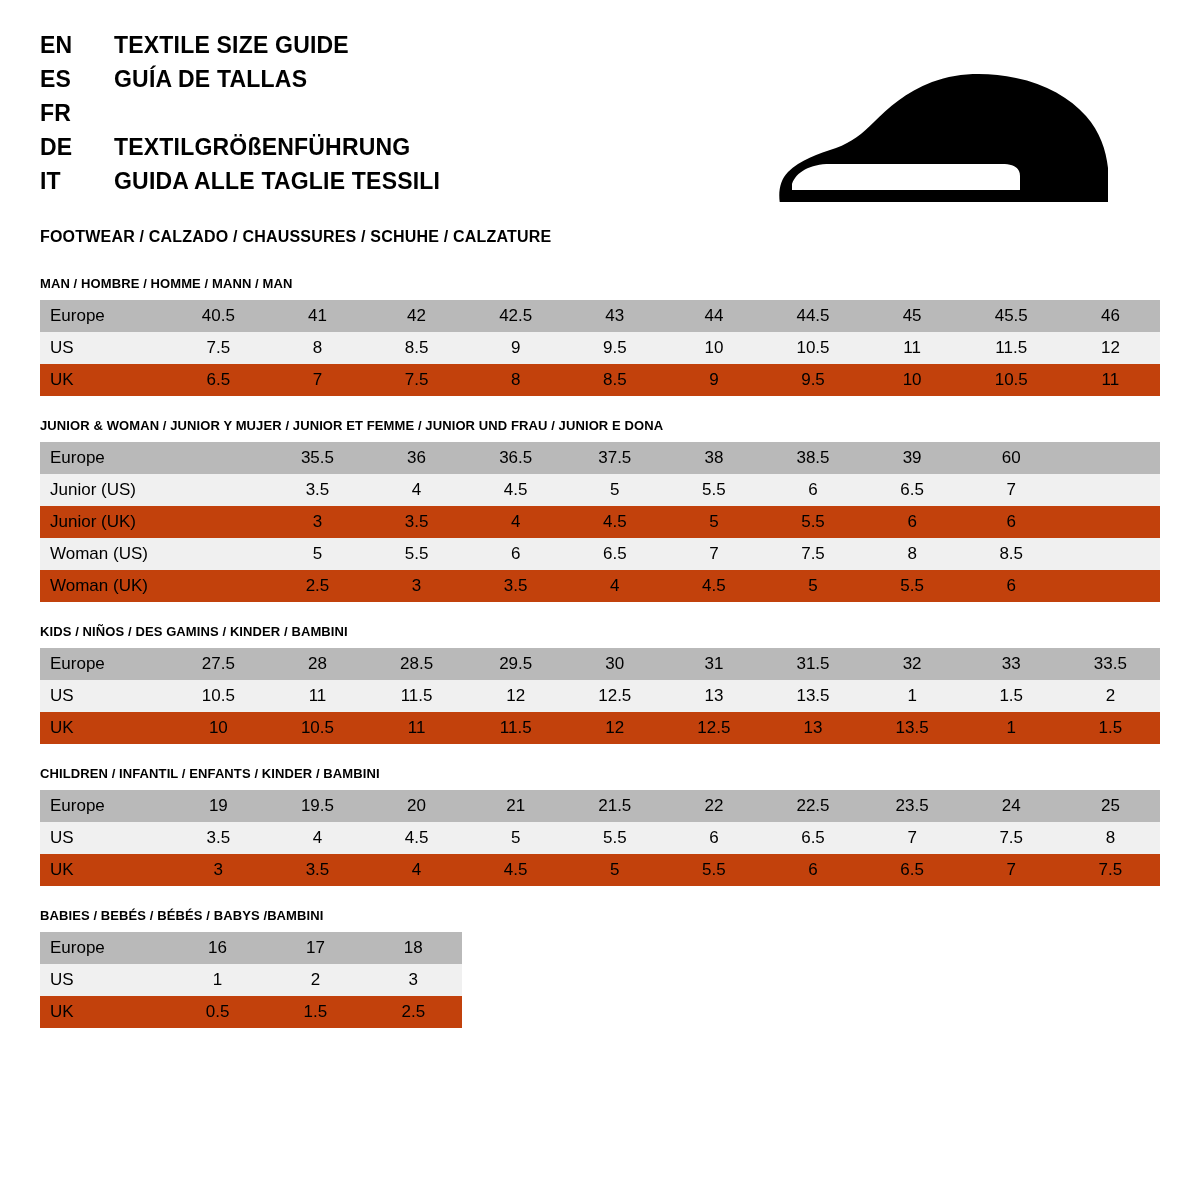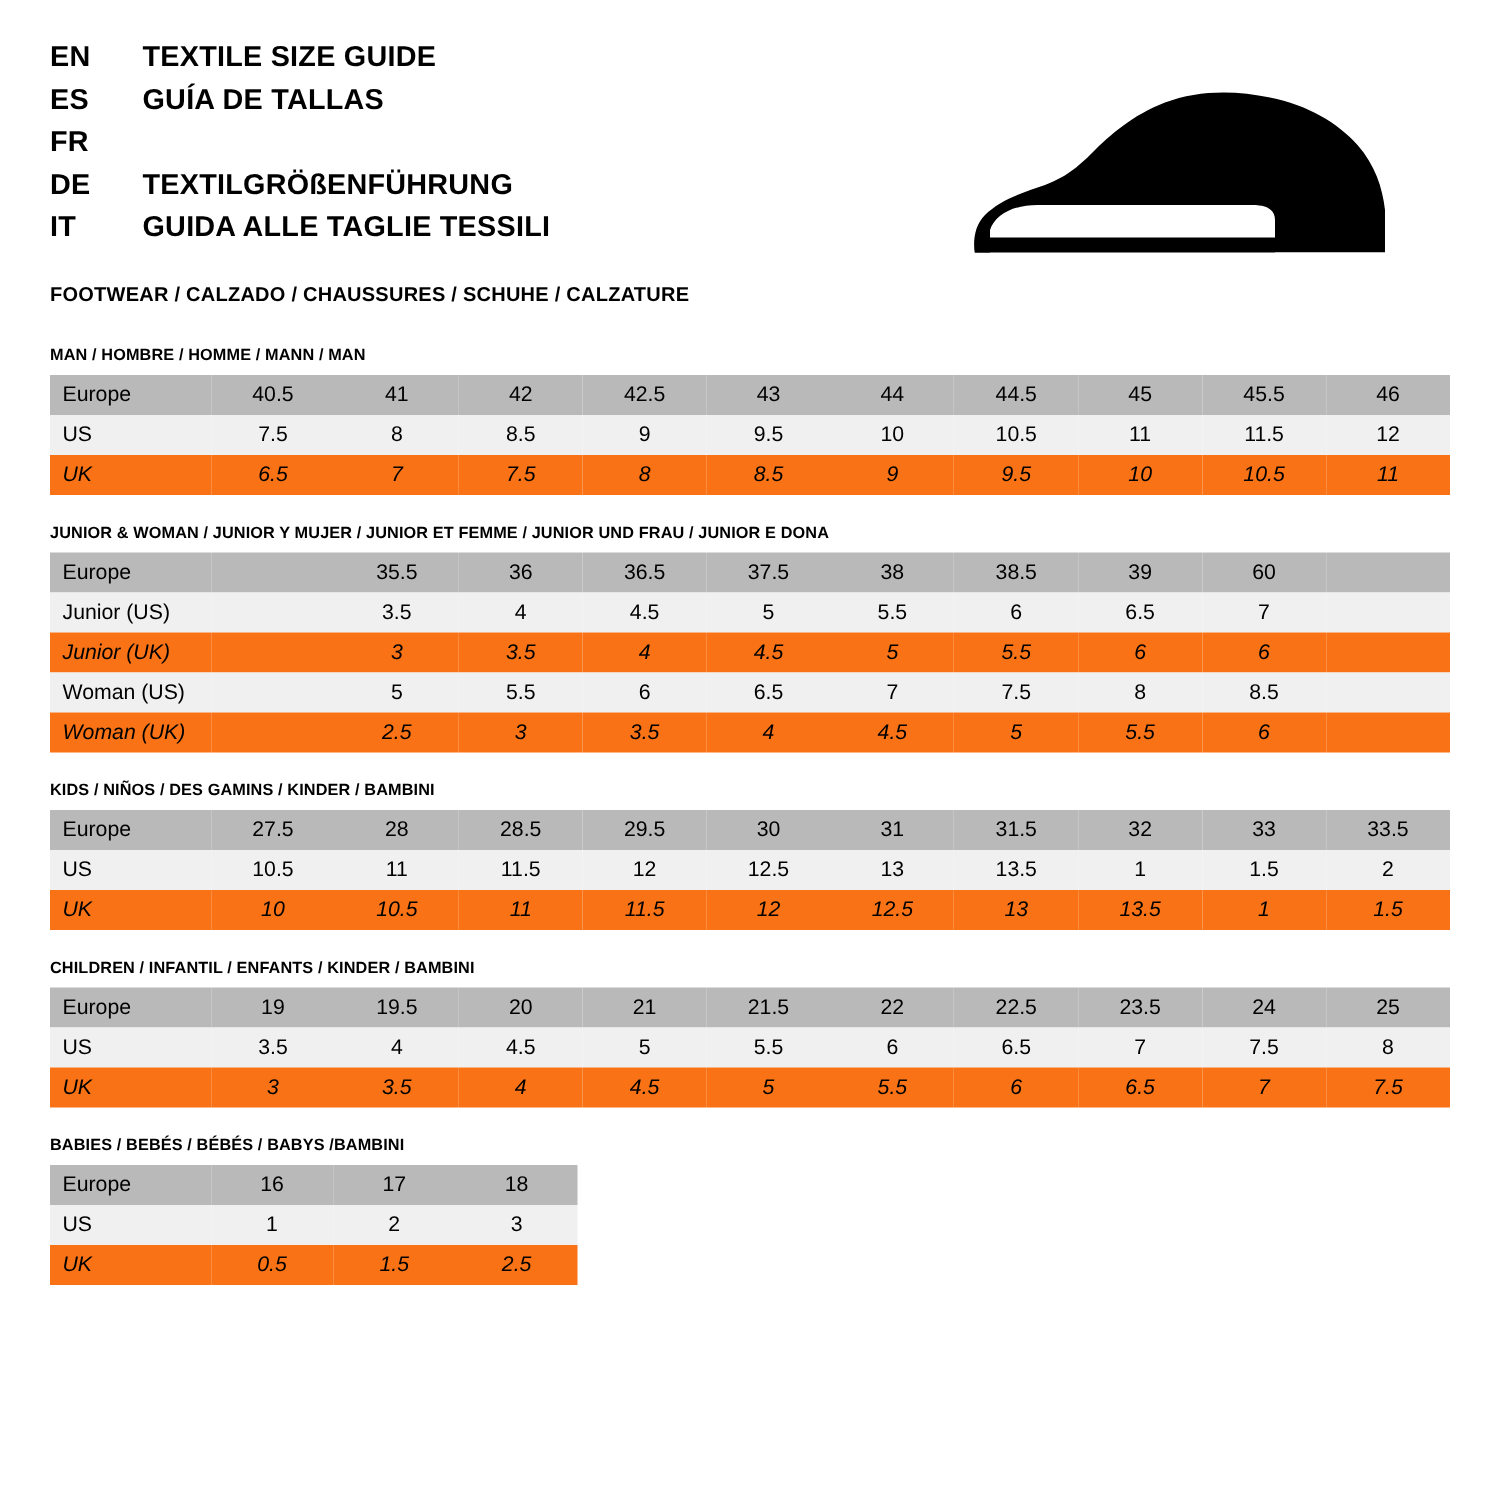--- a/index.html
+++ b/index.html
@@ -93,22 +93,21 @@
     text-align: left;
     padding-left: 10px;
   }
   tr.head td {
     background: #b9b9b9;
   }
   tr.odd td {
     background: #f0f0f0;
   }
   tr.even td {
-    background: #f97316;
-    font-style: italic;
+    background: #c2410c;
   }
   .spacer-22 { height: 22px; }
   .spacer-30 { height: 30px; }
 </style>
 </head>
 <body>
 
 <div class="page">
 
   <div class="header">

